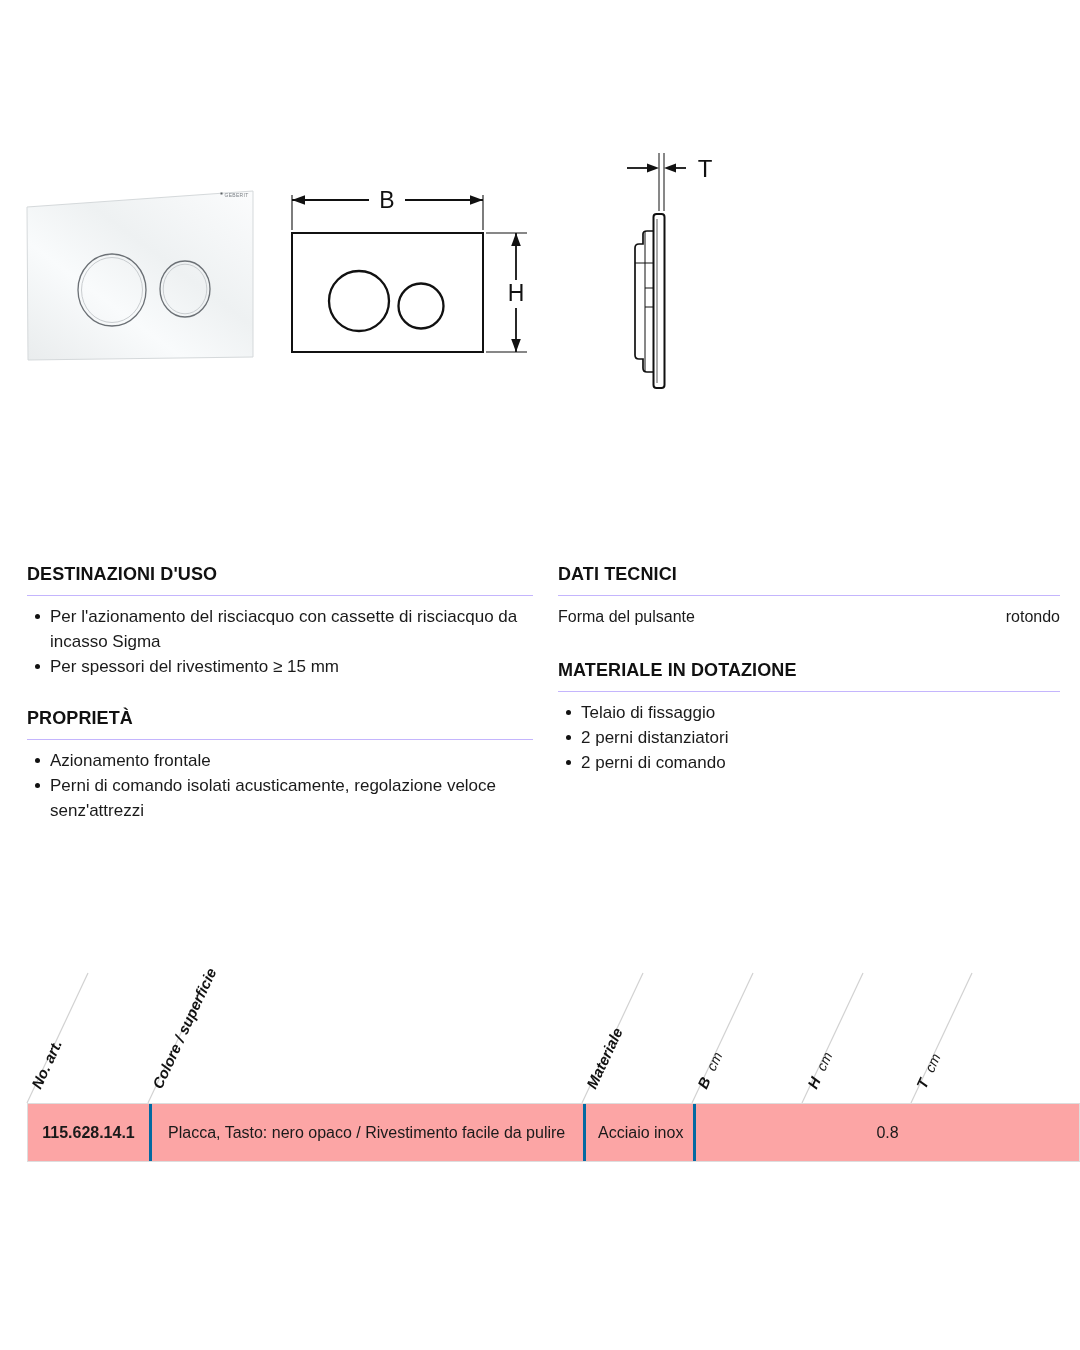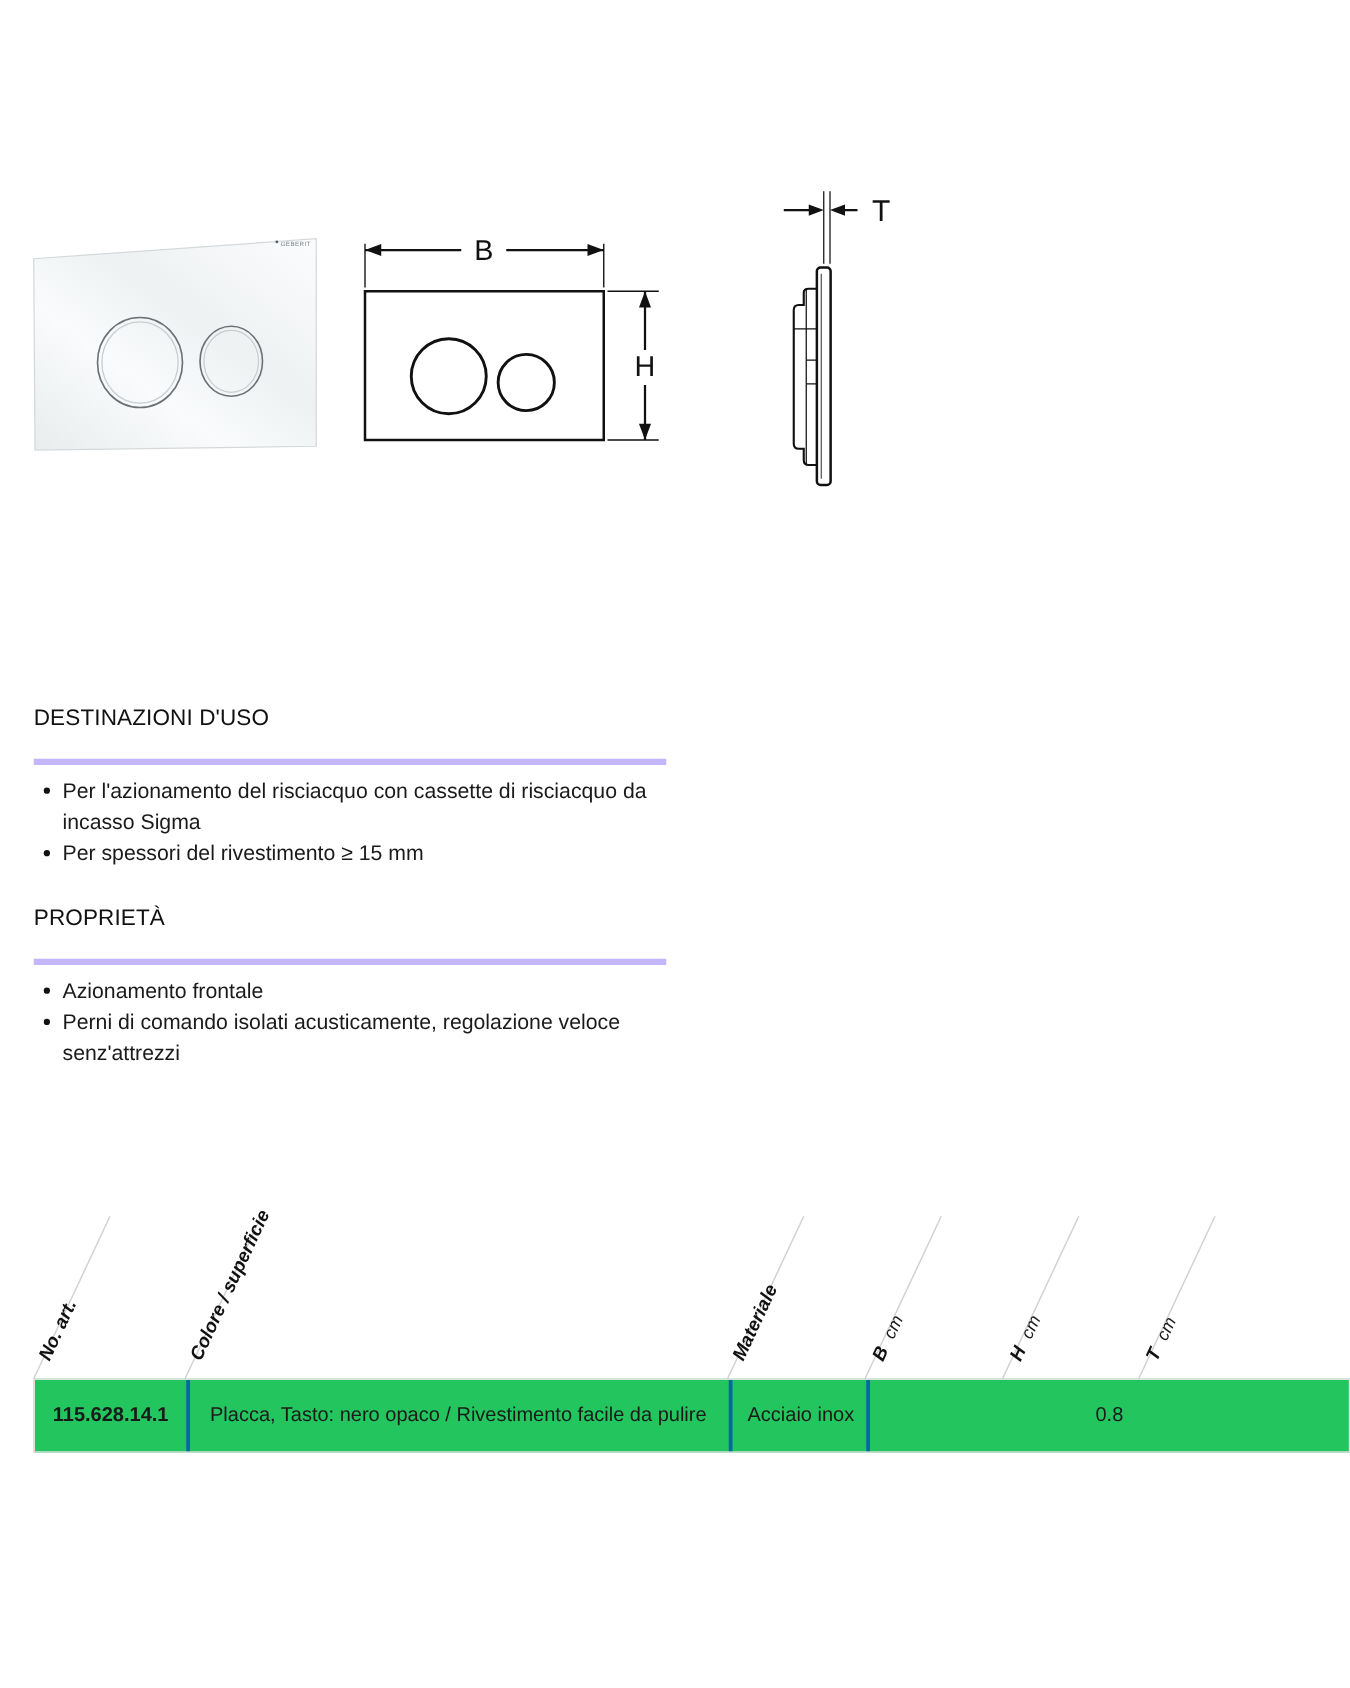--- a/index.html
+++ b/index.html
@@ -8,22 +8,22 @@
     font-family:"Liberation Sans",sans-serif;color:#1a1a1a;overflow:hidden;
   }
   svg text{font-family:"Liberation Sans",sans-serif;}
   .abs{position:absolute;}
 
   
   .col{position:absolute;top:563px;}
   .col-left{left:27px;width:506px;}
   .col-right{left:558px;width:502px;}
   .sec-title{
-    margin:0;font-size:18px;line-height:22px;font-weight:normal;color:#111;
-    padding-bottom:22px;border-bottom:5px solid #c4b5fd;letter-spacing:.1px;
+    margin:0;font-size:18px;line-height:22px;font-weight:bold;color:#111;
+    padding-bottom:10px;border-bottom:1px solid #c4b5fd;letter-spacing:.1px;
   }
   .mt{margin-top:28px;}
   .bullets{list-style:none;margin:8px 0 0 0;padding:0;font-size:17px;line-height:25px;}
   .bullets li{position:relative;padding-left:23px;}
   .bullets li::before{
     content:"";position:absolute;left:8px;top:10px;width:5px;height:5px;
     border-radius:50%;background:#111;
   }
   .kv{display:flex;justify-content:space-between;margin-top:8px;
       font-size:16px;line-height:25px;}
@@ -31,21 +31,21 @@
   
   .thead-label{
     position:absolute;height:20px;line-height:20px;white-space:nowrap;
     transform-origin:0 100%;transform:rotate(-65deg);
     font-size:15px;font-weight:bold;font-style:italic;color:#111;
     display:flex;align-items:baseline;gap:9px;
   }
   .thead-label .unit{font-weight:normal;font-size:14px;color:#1a1a1a;}
   .trow{
     position:absolute;left:27px;top:1103px;width:1053px;height:59px;
-    display:flex;background:#22c55e;border:1px solid #dddddd;box-sizing:border-box;
+    display:flex;background:#fca5a5;border:1px solid #dddddd;box-sizing:border-box;
     font-size:16px;
   }
   .td{display:flex;align-items:center;box-sizing:border-box;border-left:3px solid #0369a1;}
   .td:first-child{border-left:none;}
   .td-noart{width:121px;justify-content:center;font-weight:bold;}
   .td-colore{width:434px;padding-left:16px;}
   .td-materiale{width:110px;padding-left:12px;}
   .td-b{width:110px;justify-content:flex-end;padding-right:10px;}
   .td-h{width:109px;justify-content:flex-end;padding-right:9px;}
   .td-t{flex:1;justify-content:center;}
@@ -125,20 +125,34 @@
       <li>Per spessori del rivestimento ≥ 15 mm</li>
     </ul>
 
     <h3 class="sec-title mt">PROPRIETÀ</h3>
     <ul class="bullets">
       <li>Azionamento frontale</li>
       <li>Perni di comando isolati acusticamente, regolazione veloce senz'attrezzi</li>
     </ul>
   </div>
 
+  <div class="col col-right">
+    <h3 class="sec-title">DATI TECNICI</h3>
+    <div class="kv">
+      <span>Forma del pulsante</span>
+      <span>rotondo</span>
+    </div>
+
+    <h3 class="sec-title" style="margin-top:30px">MATERIALE IN DOTAZIONE</h3>
+    <ul class="bullets">
+      <li>Telaio di fissaggio</li>
+      <li>2 perni distanziatori</li>
+      <li>2 perni di comando</li>
+    </ul>
+  </div>
 
   <svg class="abs" style="left:0;top:960px" width="1080" height="150" viewBox="0 960 1080 150">
     <line x1="27" y1="1103" x2="88" y2="973" stroke="#d2d2d2" stroke-width="1.2"></line>
     <line x1="148" y1="1103" x2="209" y2="973" stroke="#d2d2d2" stroke-width="1.2"></line>
     <line x1="582" y1="1103" x2="643" y2="973" stroke="#d2d2d2" stroke-width="1.2"></line>
     <line x1="692" y1="1103" x2="753" y2="973" stroke="#d2d2d2" stroke-width="1.2"></line>
     <line x1="802" y1="1103" x2="863" y2="973" stroke="#d2d2d2" stroke-width="1.2"></line>
     <line x1="911" y1="1103" x2="972" y2="973" stroke="#d2d2d2" stroke-width="1.2"></line>
   </svg>
 

